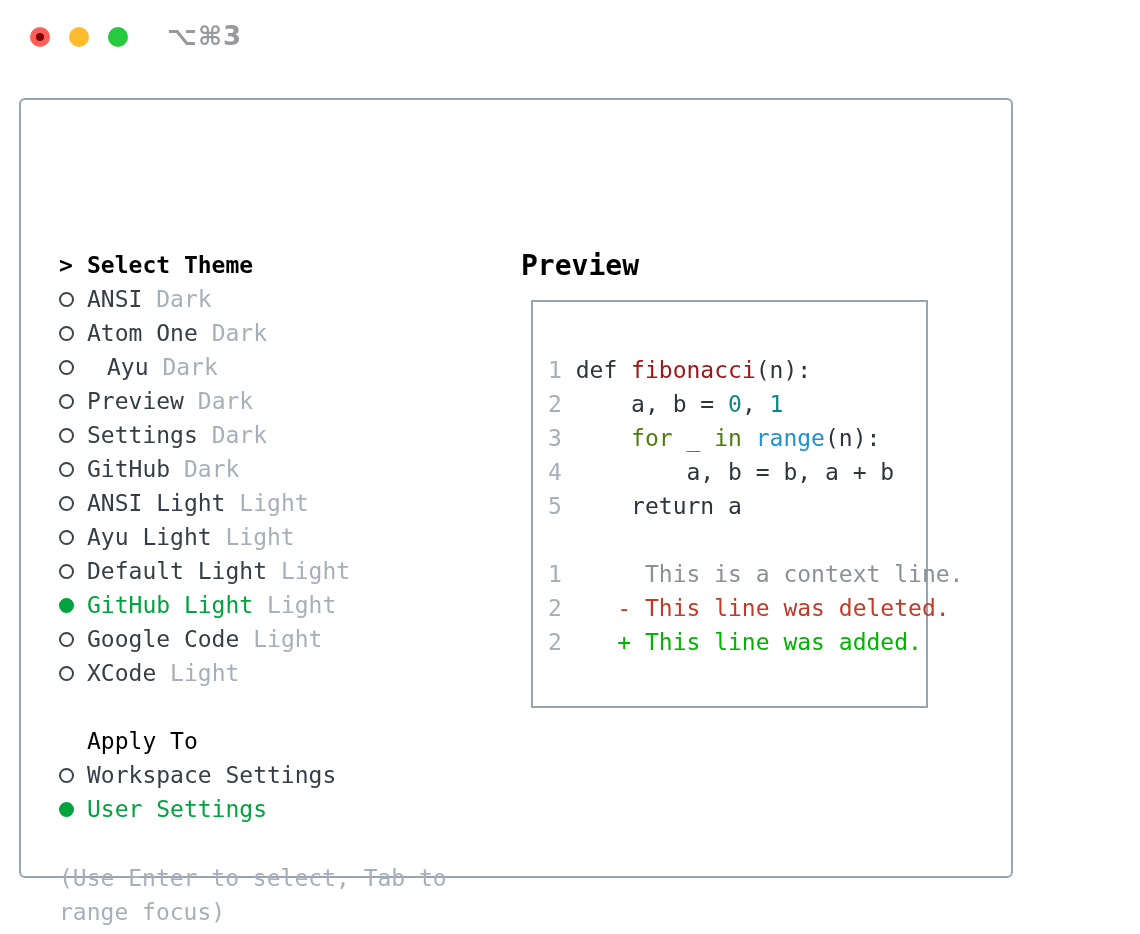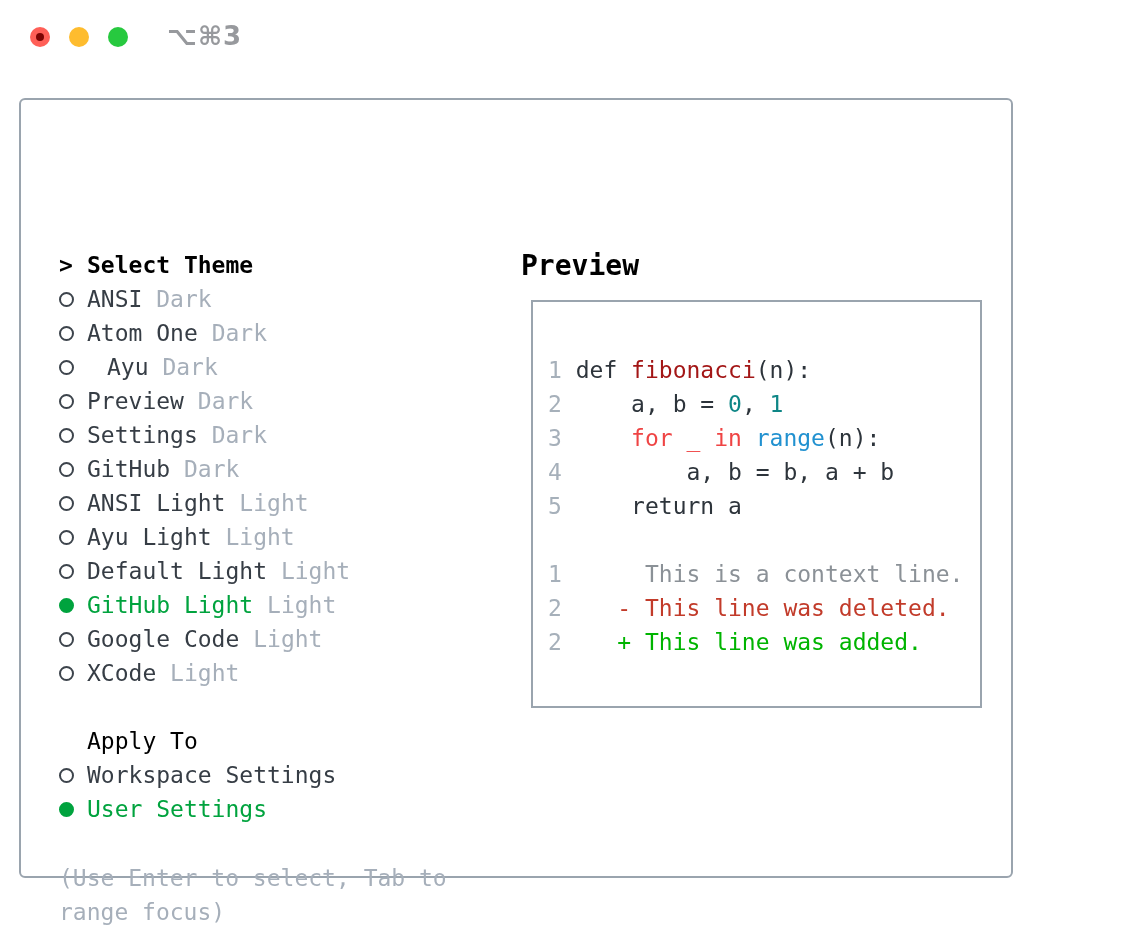--- a/index.html
+++ b/index.html
@@ -26,21 +26,21 @@
   .circle.sel{border-color:var(--accent);background:var(--accent);}
   .bold-hdr{font-weight:bold;color:#000;}
   .prefix{font-weight:bold;color:#000;font-size:23px;}
   .variant{color:#a6afba;}
   .spacer{height:34px;}
   .help{position:absolute;left:38px;top:761px;width:436px;font-size:23px;line-height:34px;color:#a6afba;}
 
   
   .preview-hdr{position:absolute;left:500px;top:148px;height:34px;display:flex;align-items:center;
                font-weight:bold;font-size:28px;color:#000;}
-  .preview-box{position:absolute;left:510px;top:200px;width:451px;height:408px;
+  .preview-box{position:absolute;left:510px;top:200px;width:397px;height:408px;
                border:2px solid #9aa4ae;box-sizing:border-box;background:#fff;}
   .plines{margin:51px 0 0 15px;}
   .pline{height:34px;line-height:34px;font-size:23px;white-space:pre;}
 </style>
 </head>
 <body>
 
 <div class="window" data-interactable="false">
 
   <div class="traffic" data-interactable="false">
@@ -118,21 +118,21 @@
         </div>
     </div>
 
     <div class="help" data-interactable="false">(Use Enter to select, Tab to range focus)</div>
 
     <div class="preview-hdr" data-interactable="false">Preview</div>
     <div class="preview-box" data-interactable="false">
       <div class="plines" id="preview-lines" data-interactable="false">
           <div class="pline" data-interactable="false"><span style="color: rgb(166, 176, 186);">1</span><span style="color: rgb(45, 52, 59);"> def </span><span style="color: rgb(163, 22, 22);">fibonacci</span><span style="color: rgb(45, 52, 59);">(n):</span></div>
           <div class="pline" data-interactable="false"><span style="color: rgb(166, 176, 186);">2</span><span style="color: rgb(45, 52, 59);">     a, b = </span><span style="color: rgb(14, 134, 134);">0</span><span style="color: rgb(45, 52, 59);">, </span><span style="color: rgb(14, 134, 134);">1</span></div>
-          <div class="pline" data-interactable="false"><span style="color: rgb(166, 176, 186);">3</span><span style="color: #ef4444; text-align: right;">     for _ in </span><span style="color: rgb(33, 145, 208);">range</span><span style="color: rgb(45, 52, 59);">(n):</span></div>
+          <div class="pline" data-interactable="false"><span style="color: rgb(166, 176, 186);">3</span><span style="color: #4d7c0f; text-align: right;">     for _ in </span><span style="color: rgb(33, 145, 208);">range</span><span style="color: rgb(45, 52, 59);">(n):</span></div>
           <div class="pline" data-interactable="false"><span style="color: rgb(166, 176, 186);">4</span><span style="color: rgb(45, 52, 59);">         a, b = b, a + b</span></div>
           <div class="pline" data-interactable="false"><span style="color: rgb(166, 176, 186);">5</span><span style="color: rgb(45, 52, 59);">     return a</span></div>
           <div class="pline" data-interactable="false"></div>
           <div class="pline" data-interactable="false"><span style="color: rgb(166, 176, 186);">1</span><span style="color: rgb(139, 145, 151);">      This is a context line.</span></div>
           <div class="pline" data-interactable="false"><span style="color: rgb(166, 176, 186);">2</span><span style="color: rgb(194, 59, 42);">    - This line was deleted.</span></div>
           <div class="pline" data-interactable="false"><span style="color: rgb(166, 176, 186);">2</span><span style="color: rgb(0, 180, 0); margin-top: 32px;">    + This line was added.</span></div>
         </div>
     </div>
 
   </div>

